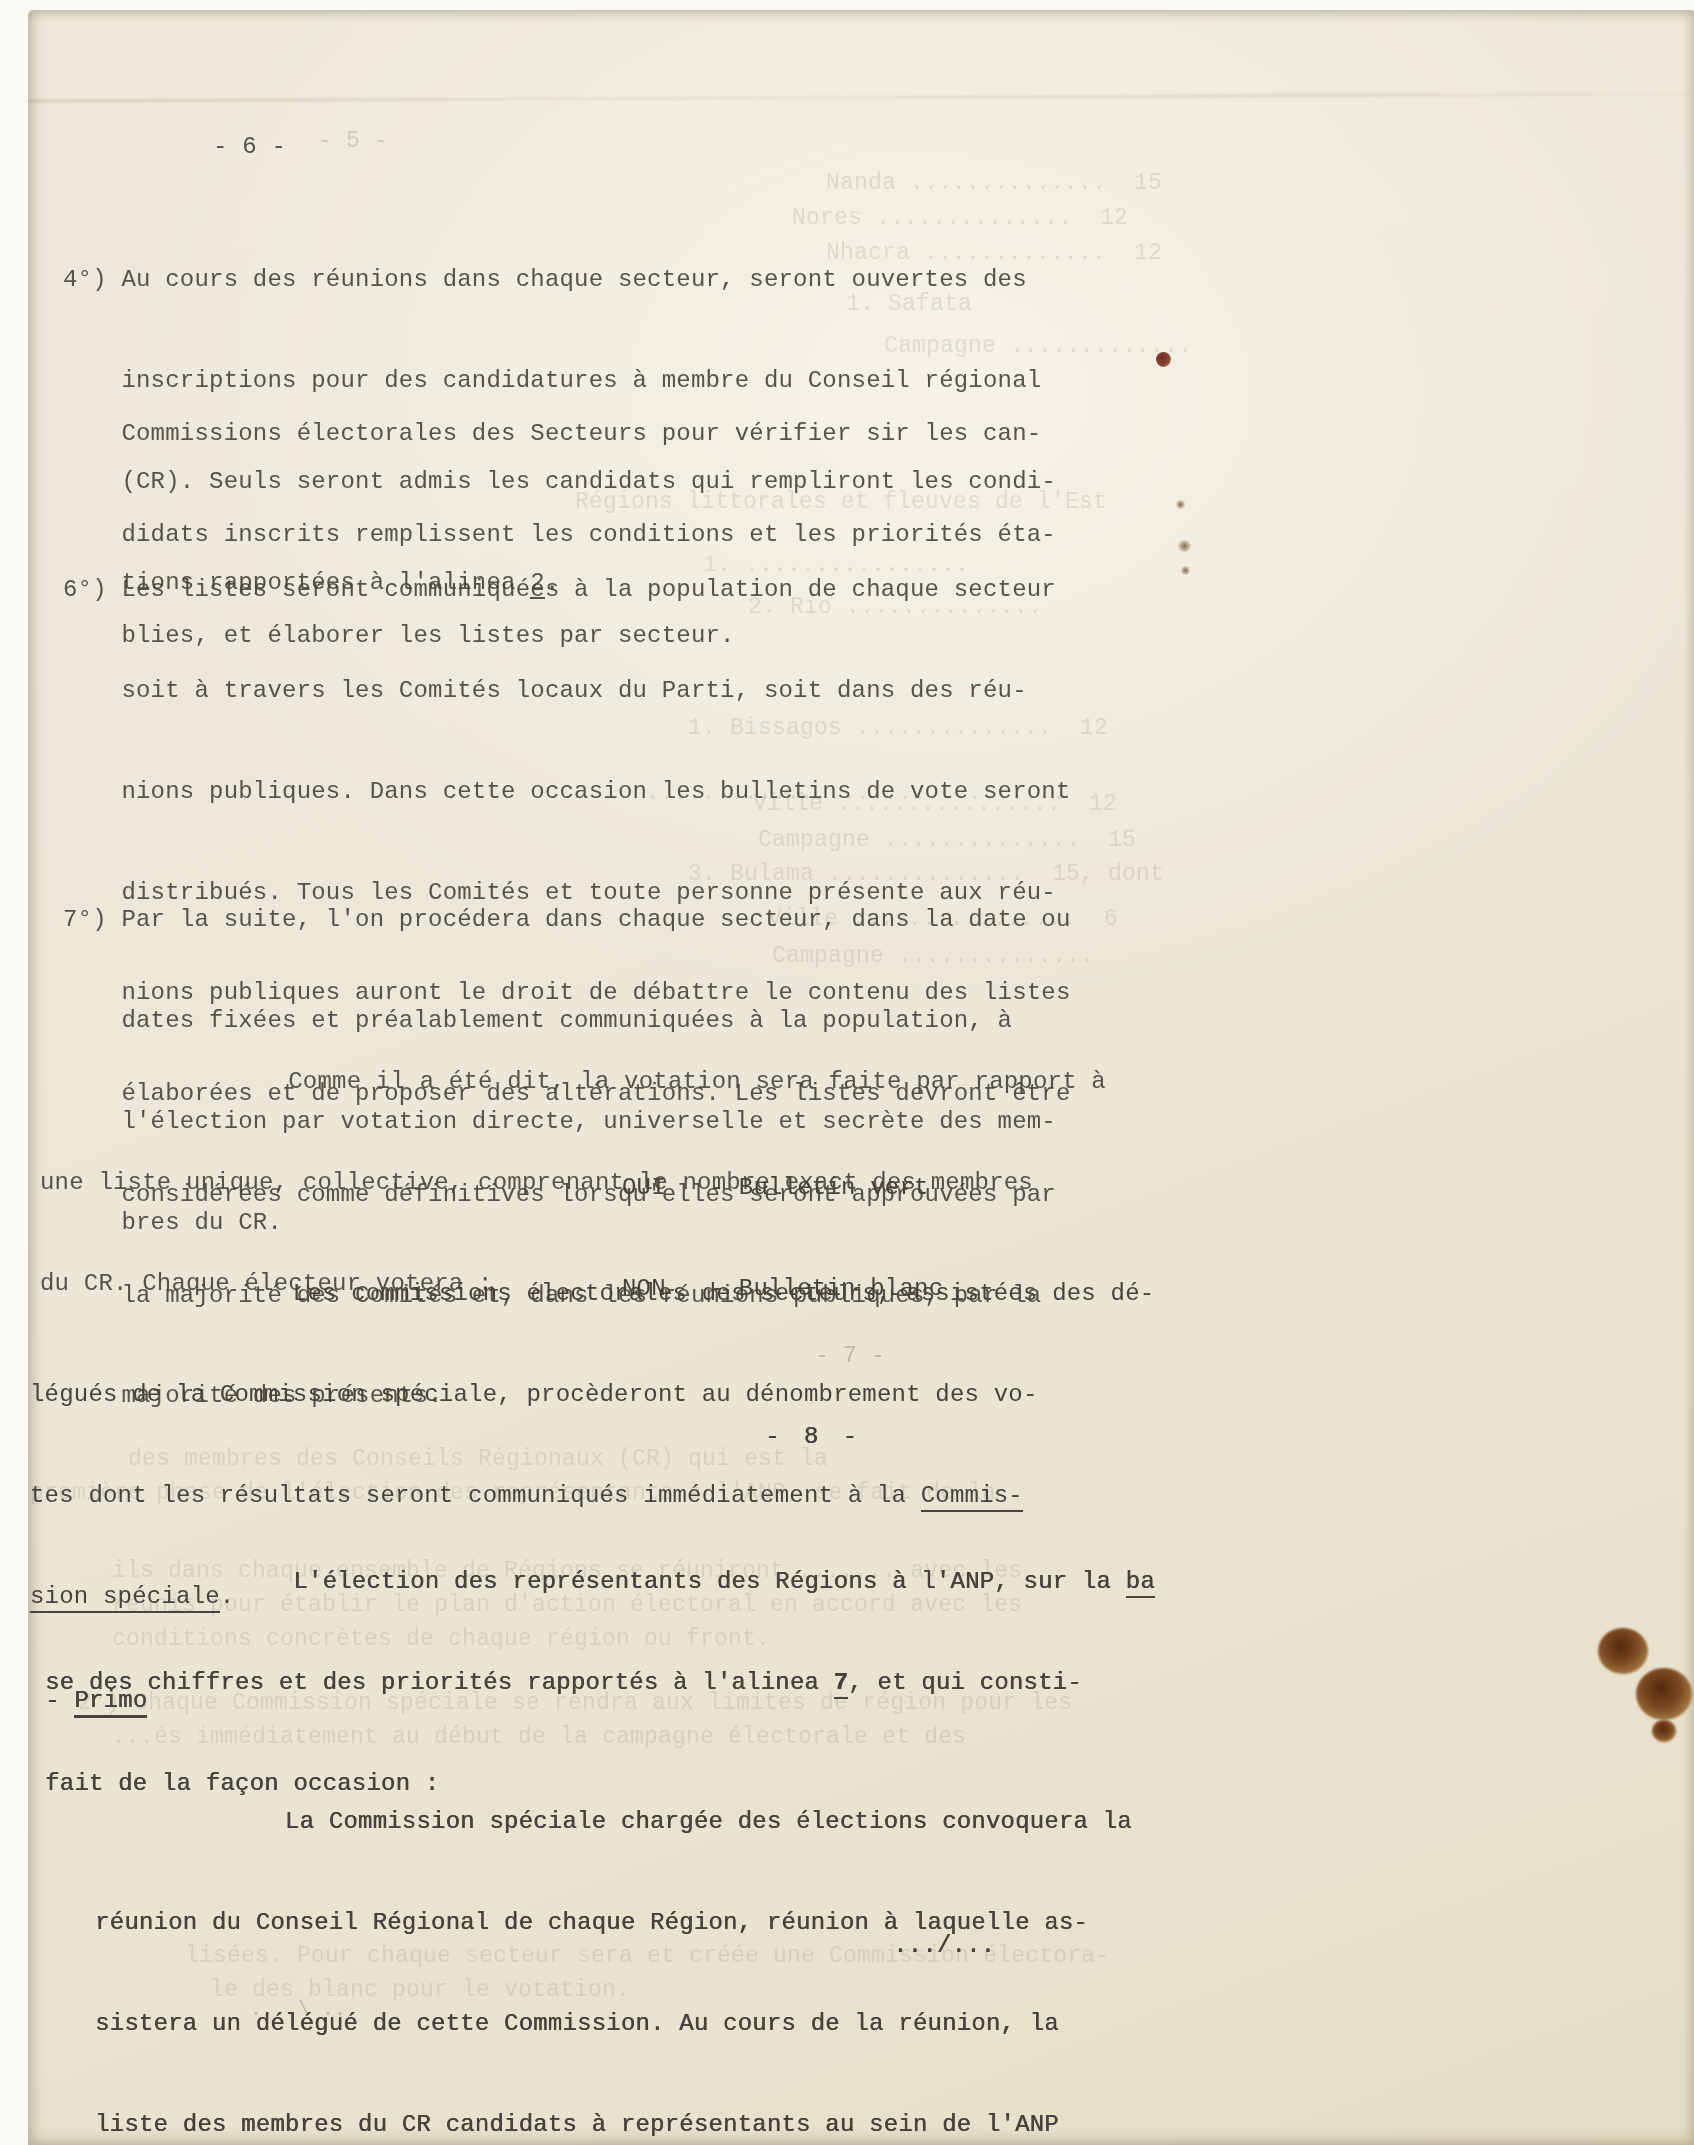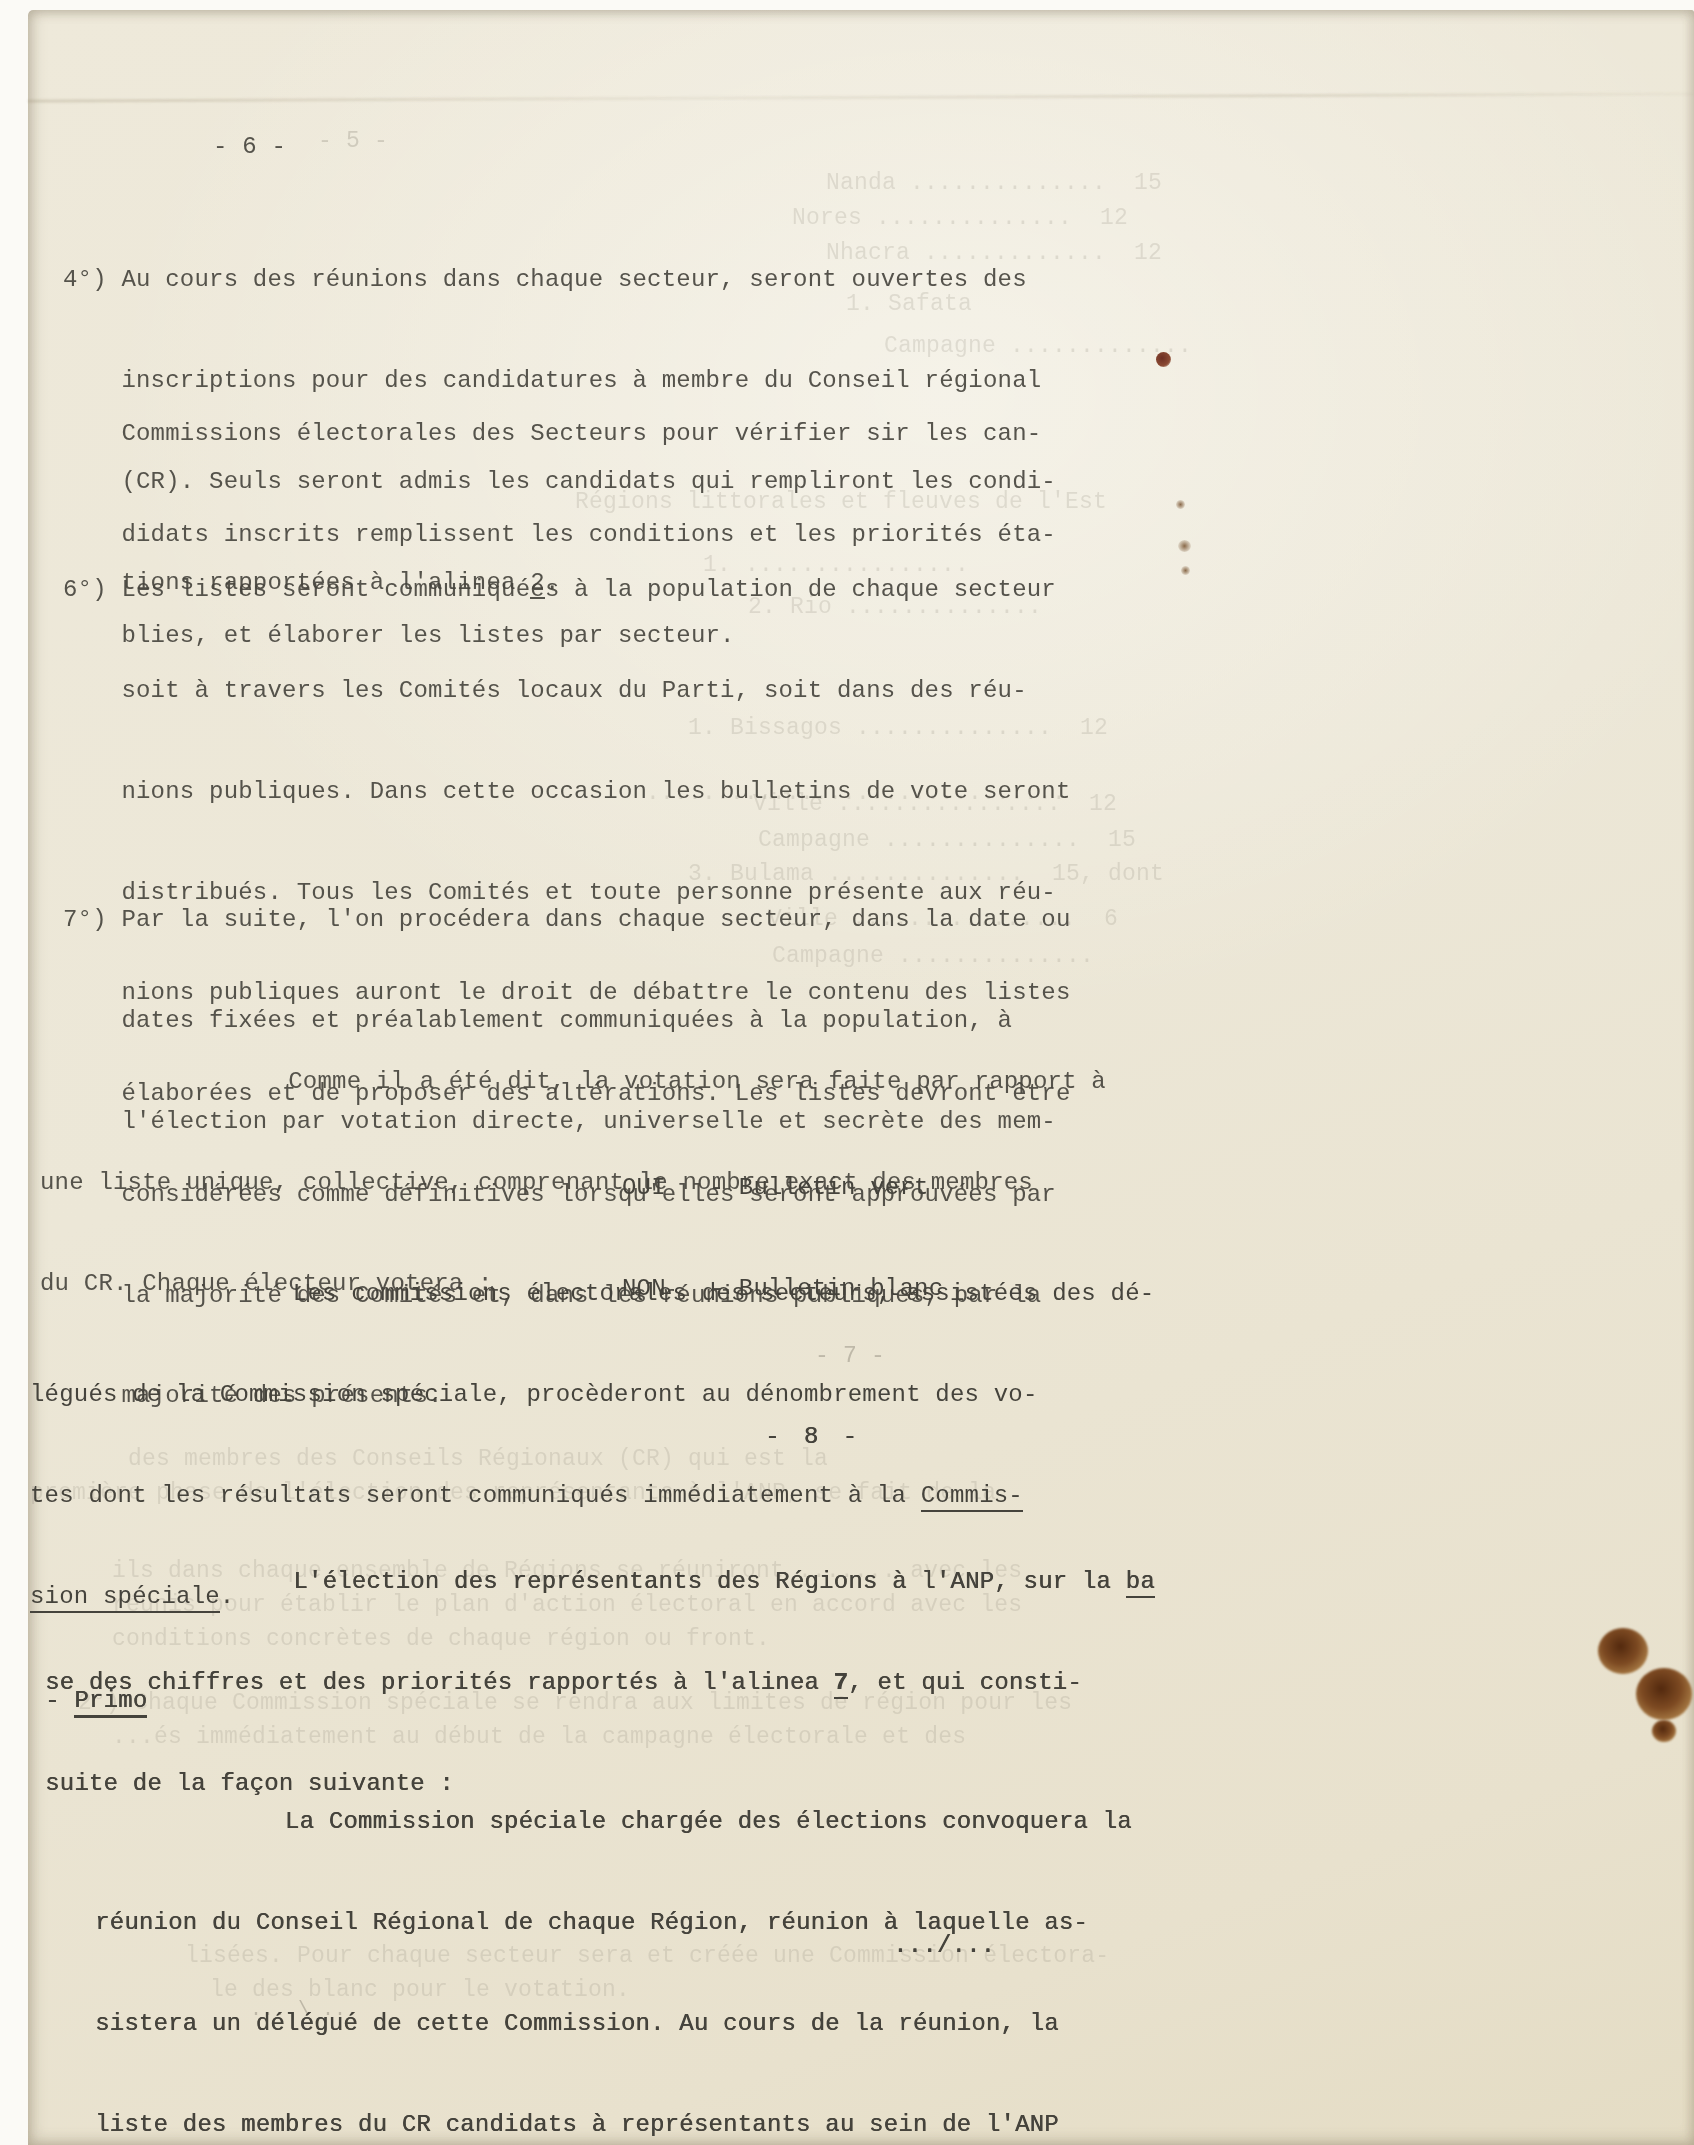--- a/index.html
+++ b/index.html
@@ -129,20 +129,21 @@
   <div class="tl">    élaborées et de proposer des altérations. Les listes devront être</div>
   <div class="tl">    considérées comme définitives lorsqu'elles seront approuvées par</div>
   <div class="tl">    la majorité des Comités et, dans les réunions publiques, par la</div>
   <div class="tl">    majorité des présents.</div>
 </div>
 
 <div class="tblock soft" style="left:63px;top:836px">
   <div class="tl">7°) Par la suite, l'on procédera dans chaque secteur, dans la date ou</div>
   <div class="tl">    dates fixées et préalablement communiquées à la population, à</div>
   <div class="tl">    l'élection par votation directe, universelle et secrète des mem-</div>
+  <div class="tl">    bres du CR.</div>
 </div>
 
 <div class="tblock soft" style="left:40px;top:998px">
   <div class="tl">                 Comme il a été dit, la votation sera faite par rapport à</div>
   <div class="tl">une liste unique, collective, comprenant le nombre exact des membres</div>
   <div class="tl">du CR. Chaque électeur votera :</div>
 </div>
 
 <div class="tblock" style="left:622px;top:1104px">
   <div class="tl">OUI   - Bulletin vert</div>
@@ -154,21 +155,21 @@
   <div class="tl">légués de la Commission spéciale, procèderont au dénombrement des vo-</div>
   <div class="tl"><span class="seg">tes dont les résultats seront communiqués immédiatement à la </span><span class="seg u">Commis-</span></div>
   <div class="tl"><span class="seg u">sion spéciale</span><span class="seg">.</span></div>
 </div>
 
 <div class="tblock heavy" style="left:765px;top:1420px;letter-spacing:5px">- 8 -</div>
 
 <div class="tblock heavy" style="left:45px;top:1498px">
   <div class="tl"><span class="seg">                 L'élection des représentants des Régions à l'ANP, sur la </span><span class="seg u">ba</span></div>
   <div class="tl"><span class="seg">se des chiffres et des priorités rapportés à l'alinea </span><span class="seg u b">7</span><span class="seg">, et qui consti-</span></div>
-  <div class="tl">suite de la façon suivante :</div>
+  <div class="tl">fait de la façon occasion :</div>
 </div>
 
 <div class="tblock heavy" style="left:45px;top:1684px"><span class="seg">- </span><span class="seg u u3">Primo</span></div>
 
 <div class="tblock heavy" style="left:95px;top:1738px">
   <div class="tl">             La Commission spéciale chargée des élections convoquera la</div>
   <div class="tl">réunion du Conseil Régional de chaque Région, réunion à laquelle as-</div>
   <div class="tl">sistera un délégué de cette Commission. Au cours de la réunion, la</div>
   <div class="tl">liste des membres du CR candidats à représentants au sein de l'ANP</div>
   

